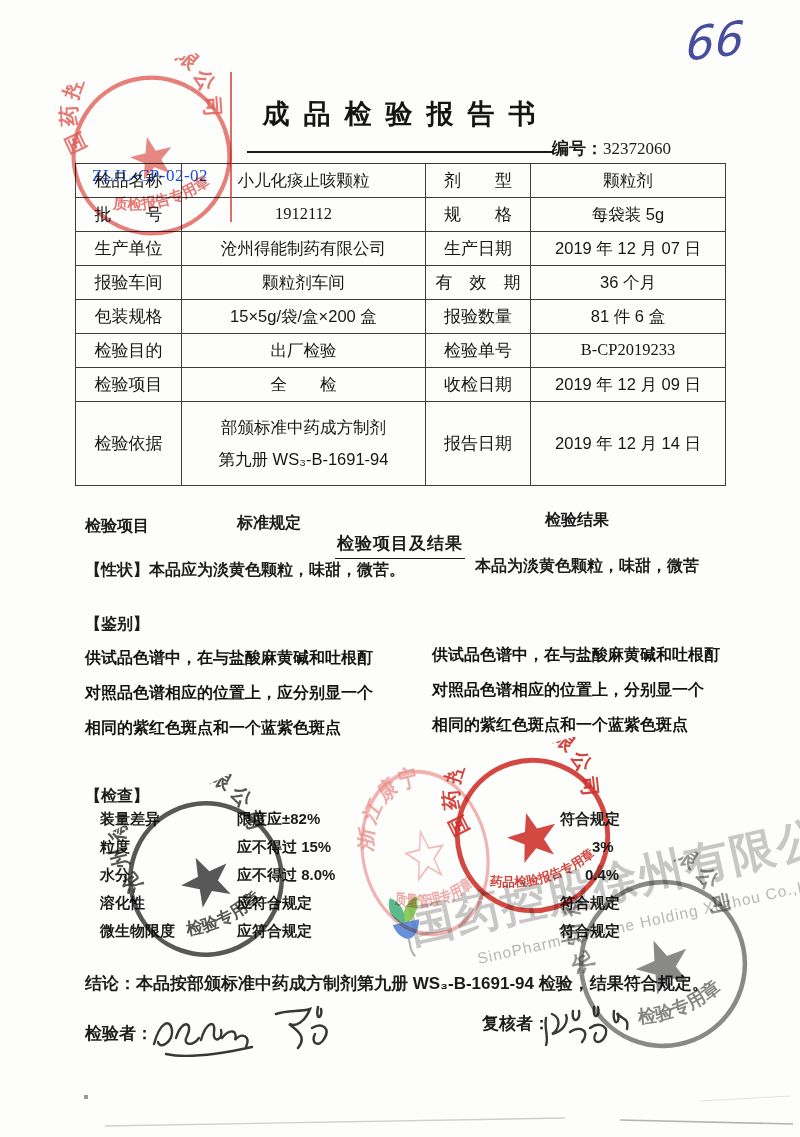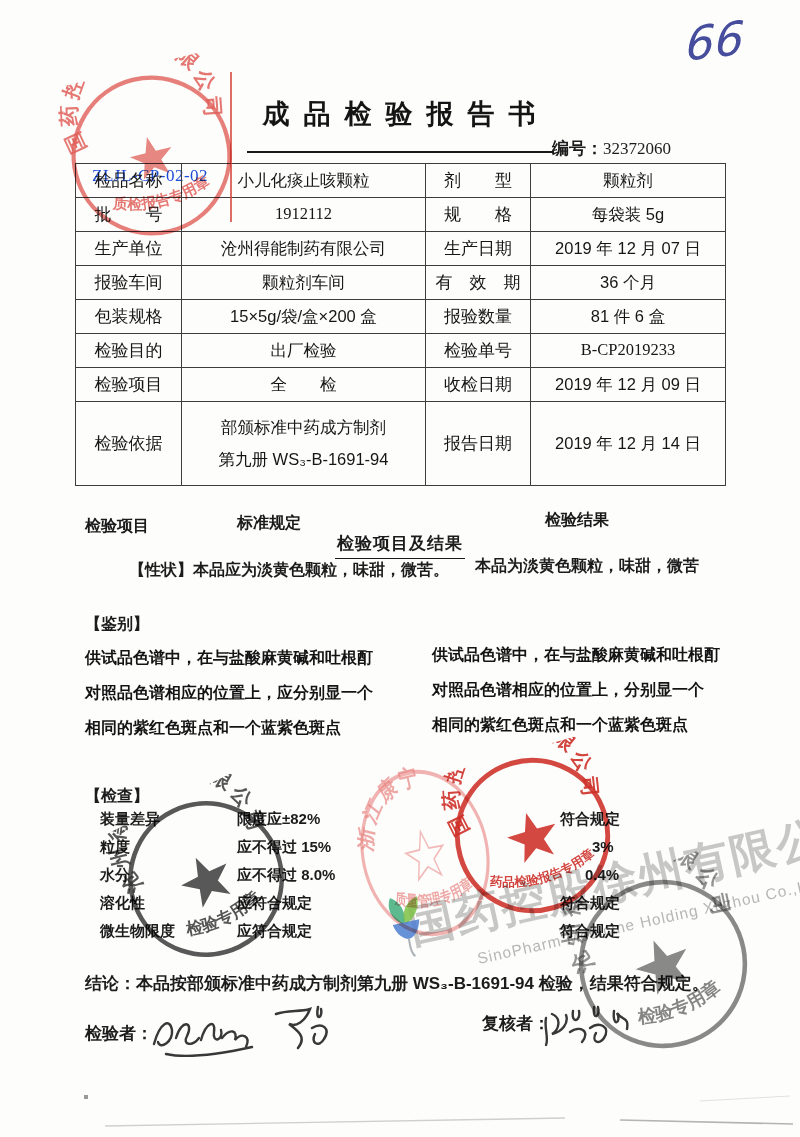--- a/index.html
+++ b/index.html
@@ -159,21 +159,21 @@
 </tbody>
   </table>
 
 <div class="abs sec-head-wrap">
   <span class="sec-head">检验项目及结果</span>
 </div>
 <div class="abs colhead" style="left:85px;top:516px;">检验项目</div>
 <div class="abs colhead" style="left:237px;top:513px;">标准规定</div>
 <div class="abs colhead" style="left:545px;top:510px;font-family:Liberation Mono, monospace;">检验结果</div>
 
-<div class="abs t16 bold" style="left:85px;top:560px;margin-left:44px;">
+<div class="abs t16 bold" style="left:85px;top:560px;">
   <span>【性状】</span><span>本品应为淡黄色颗粒，味甜，微苦。</span>
 </div>
 <div class="abs t16 bold" style="left:475px;top:556px;">本品为淡黄色颗粒，味甜，微苦</div>
 
 <div class="abs t16 bold" style="left:85px;top:614px;">【鉴别】</div>
 <div class="abs line-block" style="left:85px;top:648px;">
   <p>供试品色谱中，在与盐酸麻黄碱和吐根酊</p>
   <p>对照品色谱相应的位置上，应分别显一个</p>
   <p>相同的紫红色斑点和一个蓝紫色斑点</p>
 </div>

